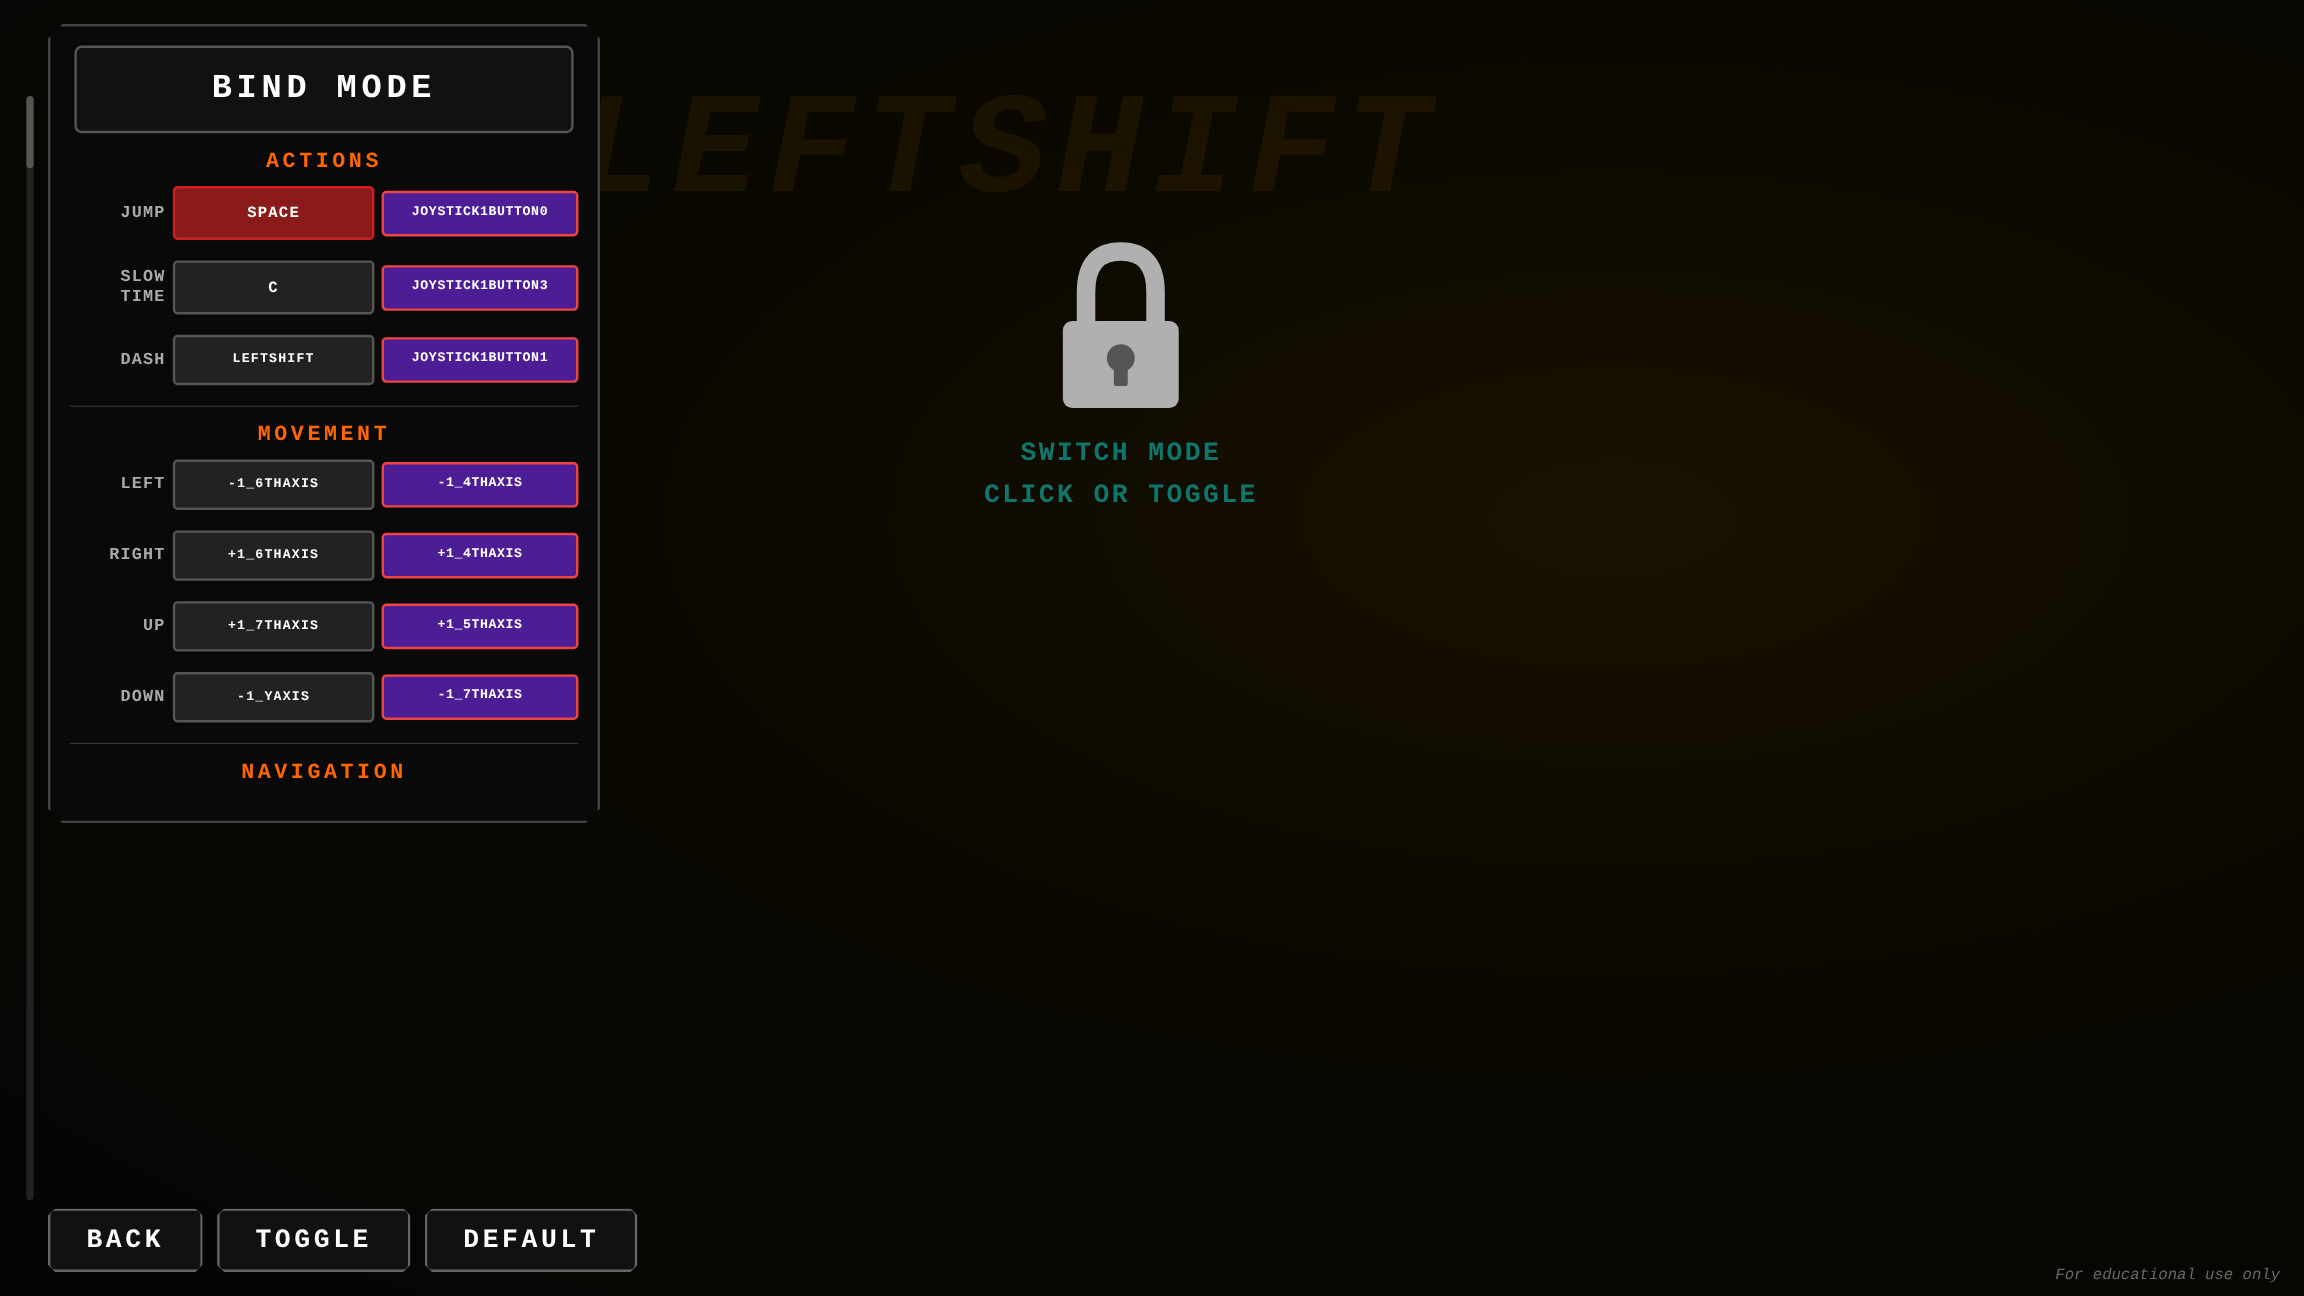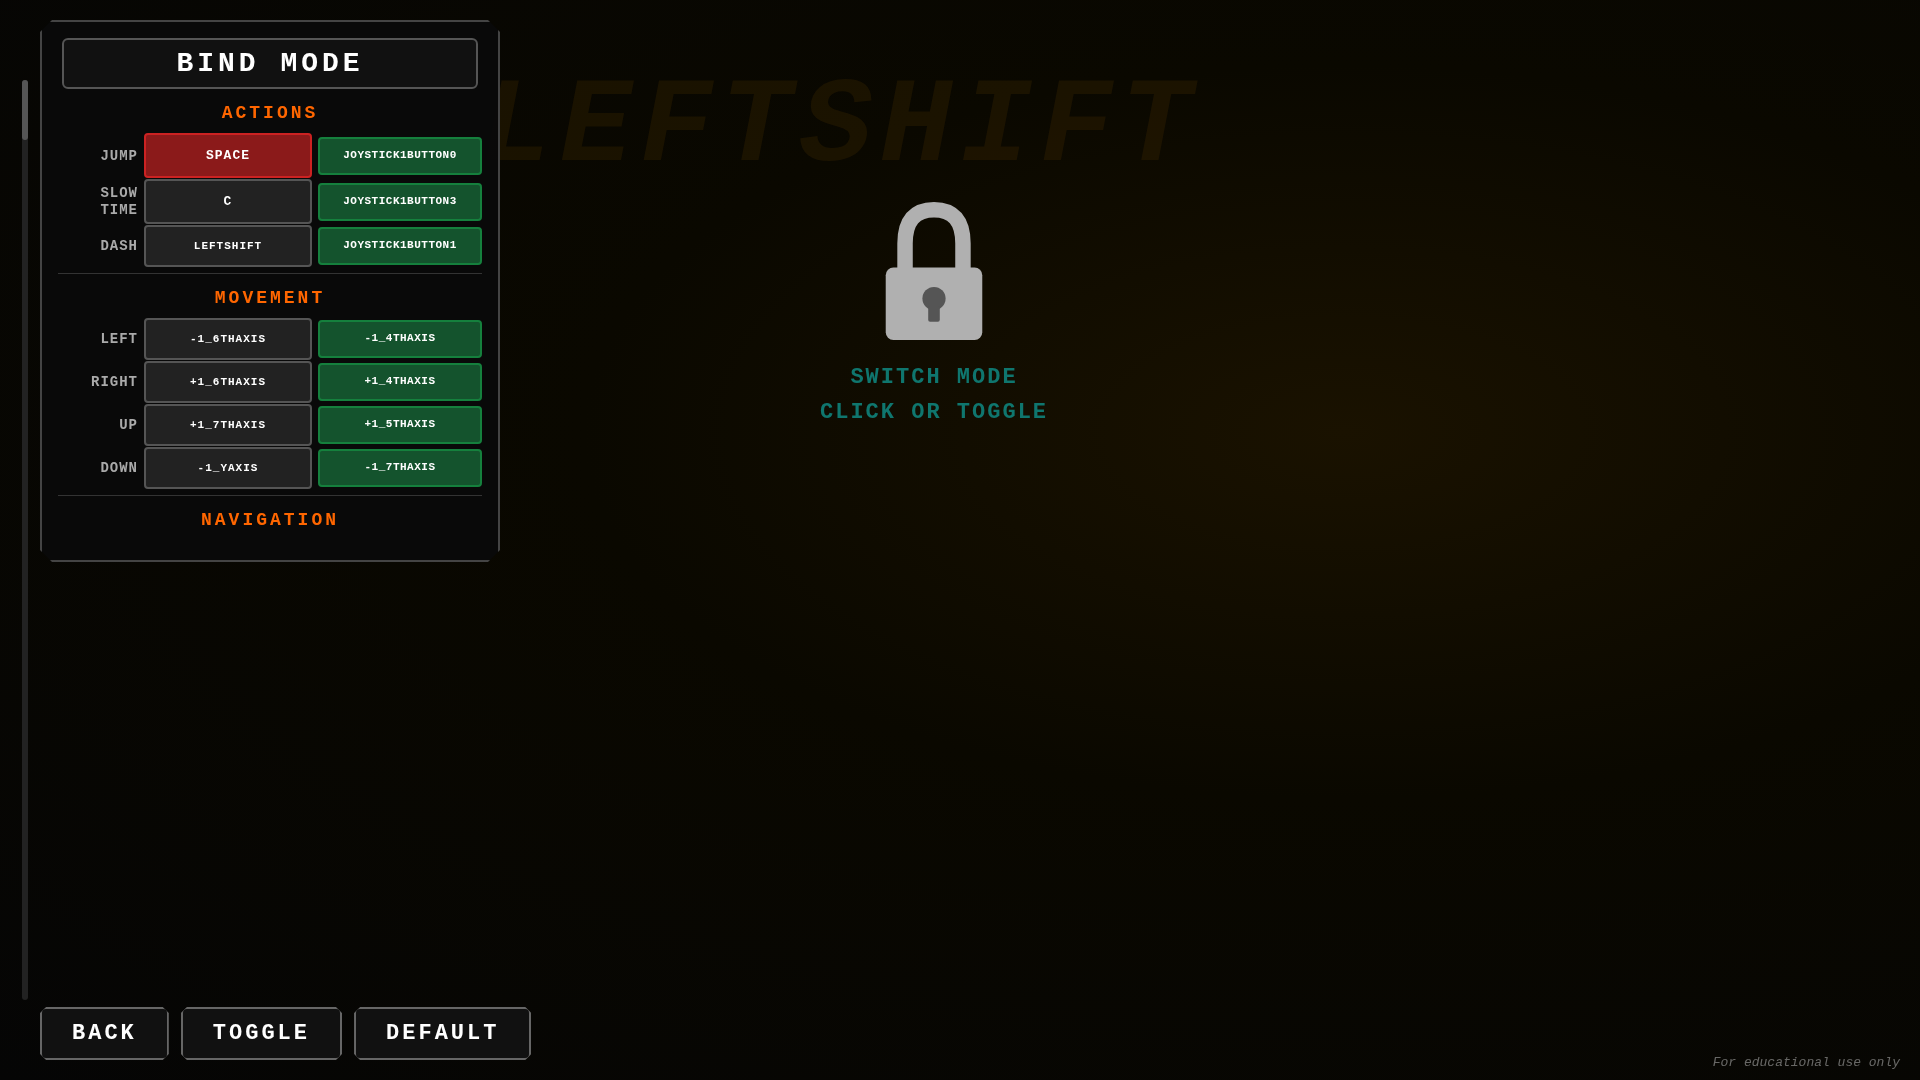--- a/index.html
+++ b/index.html
@@ -52,21 +52,21 @@
         12px 100%, 0 calc(100% - 12px)
       );
     }
 
     
     .panel-title-bar {
       background: #111;
       border: 2px solid #555;
       border-radius: 6px;
       margin: 16px 20px 8px 20px;
-      padding: 8px 20px;
+      padding: 19px 20px;
       text-align: center;
     }
 
     .panel-title {
       color: #ffffff;
       font-size: 28px;
       font-weight: 900;
       letter-spacing: 4px;
       text-transform: uppercase;
     }
@@ -85,21 +85,21 @@
     
     .bindings-table {
       width: 100%;
       padding: 0 16px;
       margin-bottom: 6px;
     }
 
     .binding-row {
       display: flex;
       align-items: center;
-      margin-bottom: 1px;
+      margin-bottom: 17px;
       gap: 6px;
     }
 
     .binding-label {
       color: #aaa;
       font-size: 14px;
       font-weight: 700;
       letter-spacing: 1px;
       text-transform: uppercase;
       min-width: 80px;
@@ -127,22 +127,22 @@
     }
 
     .binding-key.active {
       background: #8b1a1a;
       border-color: #cc2222;
       color: #ffffff;
     }
 
     .binding-key2 {
       flex: 1;
-      background: #14532d;
-      border: 2px solid #15803d;
+      background: #4c1d95;
+      border: 2px solid #ef4444;
       border-radius: 4px;
       padding: 8px 4px;
       text-align: center;
       color: #ffffff;
       font-size: 11px;
       font-weight: 700;
       letter-spacing: 0.5px;
       text-transform: uppercase;
       cursor: pointer;
       min-height: 38px;

